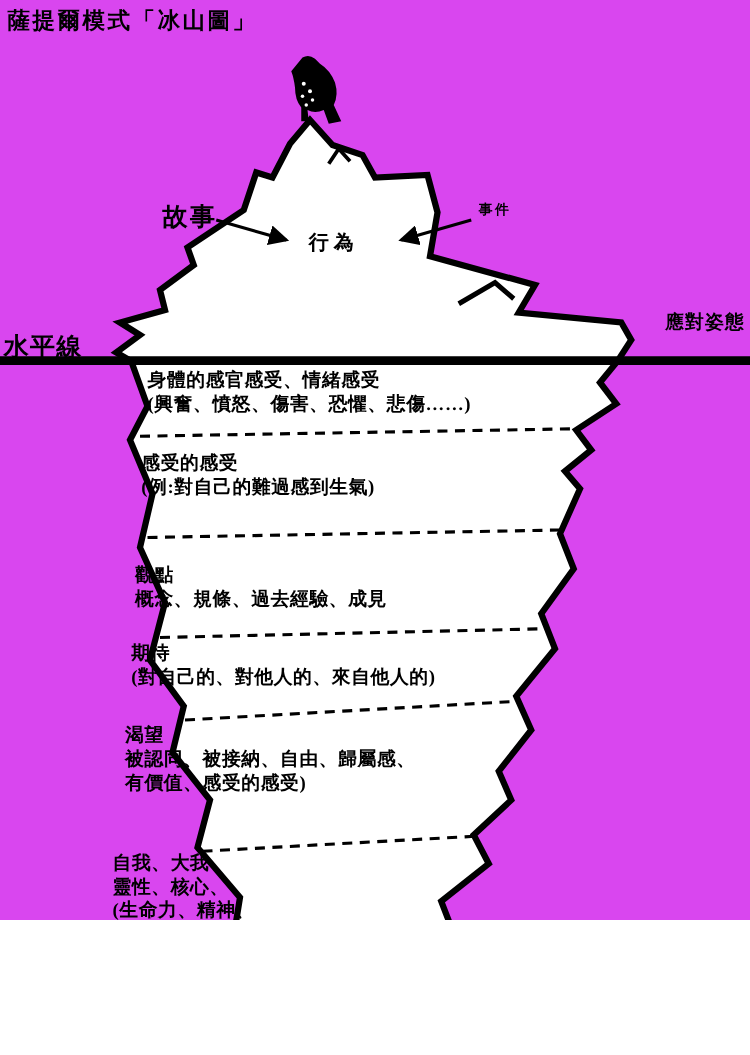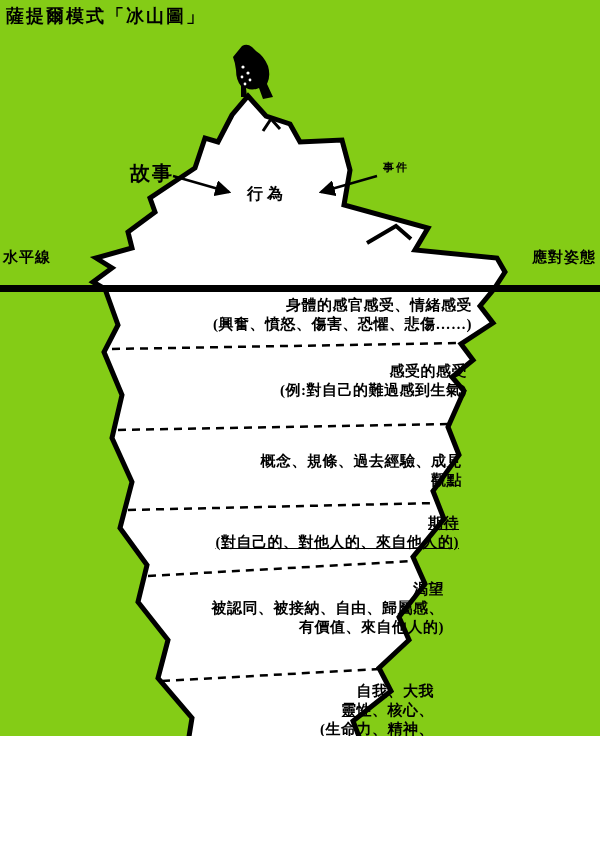--- a/index.html
+++ b/index.html
@@ -1,36 +1,36 @@
 <!DOCTYPE html>
 <html><head>
 <meta charset="utf-8">
 <style>
   html,body{margin:0;padding:0;background:#ffffff;}
   .canvas{
-    position:relative;width:600px;height:736px;background:#84cc16;
+    position:relative;width:600px;height:736px;background:#d946ef;
     font-family:"Liberation Serif","DejaVu Serif",serif;color:#000;
     overflow:hidden;
   }
   svg.art{position:absolute;left:0;top:0;width:600px;height:844px;}
   .label{position:absolute;font-weight:bold;white-space:nowrap;}
   .title{left:6px;top:4px;font-size:18px;letter-spacing:2px;}
   .story{left:130px;top:160px;font-size:20px;letter-spacing:2px;}
   .event{left:383px;top:160px;font-size:11px;letter-spacing:2px;}
   .behavior{left:247px;top:184px;font-size:16px;letter-spacing:4px;}
-  .wl-left{left:3px;top:248px;font-size:15px;letter-spacing:1px;}
+  .wl-left{left:3px;top:264px;font-size:20px;letter-spacing:1px;}
   .wl-right{right:4px;top:248px;font-size:15px;letter-spacing:1px;}
   .layer{
-    position:absolute;text-align:right;font-weight:bold;
+    position:absolute;text-align:left;font-weight:bold;
     font-size:15px;line-height:19px;letter-spacing:0.5px;
   }
   .layer-1{top:296px;left:118px;width:354px;}
   .layer-2{top:362px;left:113px;width:354px;}
   .layer-3{top:452px;left:108px;width:354px;}
-  .layer-4{top:514px;left:105px;width:354px;text-decoration:underline;}
+  .layer-4{top:514px;left:105px;width:354px;}
   .layer-5{top:580px;left:100px;width:344px;}
   .layer-6{top:682px;left:90px;width:344px;}
 </style>
 </head>
 <body>
 
 <div class="canvas">
 
   <svg class="art" viewBox="0 0 600 844">
     <defs>
@@ -86,33 +86,33 @@
     <div>身體的感官感受、情緒感受</div>
     <div>(興奮、憤怒、傷害、恐懼、悲傷……)</div>
   </div>
 
   <div class="layer layer-2">
     <div>感受的感受</div>
     <div>(例:對自己的難過感到生氣)</div>
   </div>
 
   <div class="layer layer-3">
+    <div>觀點</div>
     <div>概念、規條、過去經驗、成見</div>
-    <div>觀點</div>
   </div>
 
   <div class="layer layer-4">
     <div>期待</div>
     <div>(對自己的、對他人的、來自他人的)</div>
   </div>
 
   <div class="layer layer-5">
     <div>渴望</div>
     <div>被認同、被接納、自由、歸屬感、</div>
-    <div>有價值、來自他人的)</div>
+    <div>有價值、感受的感受)</div>
   </div>
 
   <div class="layer layer-6">
     <div>自我、大我</div>
     <div>靈性、核心、</div>
     <div>(生命力、精神、</div>
     <div>本質)</div>
   </div>
 
 </div>

